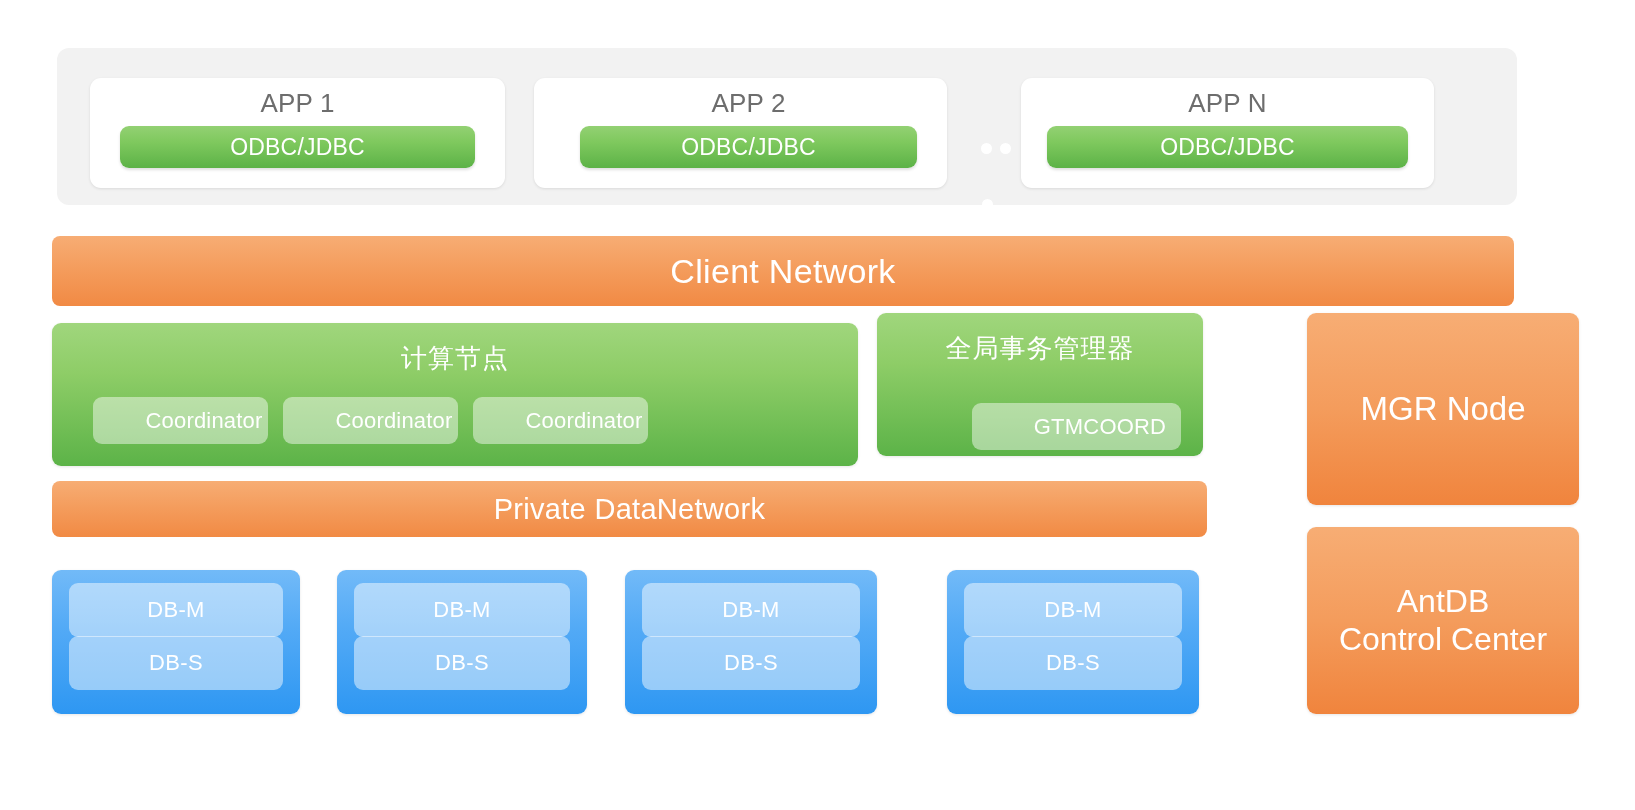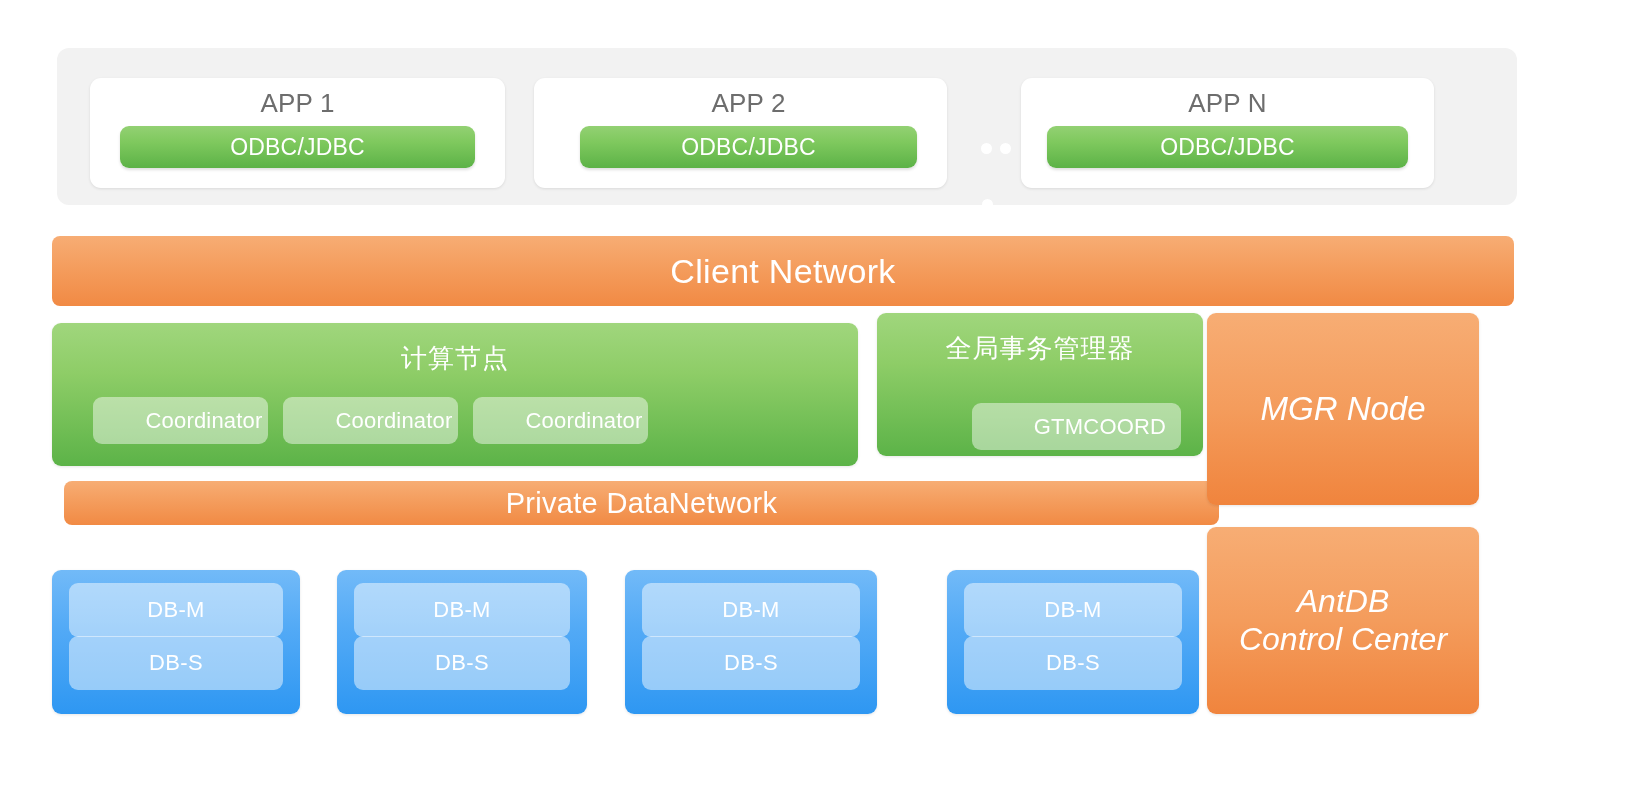--- a/index.html
+++ b/index.html
@@ -83,22 +83,22 @@
     align-items: center;
     justify-content: center;
     letter-spacing: 0.3px;
   }
   #client-network {
     left: 52px; top: 236px;
     width: 1462px; height: 70px;
     font-size: 34px;
   }
   #private-datanetwork {
-    left: 64px; top: 481px;
-    width: 1155px; height: 44px;
+    left: 52px; top: 481px;
+    width: 1155px; height: 56px;
     font-size: 29px;
   }
 
   
   .green-block {
     position: absolute;
     border-radius: 9px;
     background: linear-gradient(to bottom, #a0d67d 0%, #8ecd67 35%, #5cb348 100%);
     box-shadow: 0 1px 3px rgba(0,0,0,0.10);
   }
@@ -127,32 +127,31 @@
     padding-left: 47px;
   }
   #coord-1 { left: 41px;  top: 74px; width: 175px; }
   #coord-2 { left: 231px; top: 74px; width: 175px; }
   #coord-3 { left: 421px; top: 74px; width: 175px; }
   #gtmcoord { left: 59px; top: 90px; width: 209px; margin-left: 36px; }
 
   
   .side-panel {
     position: absolute;
-    left: 1207px;
+    left: 1307px;
     width: 272px;
     border-radius: 9px;
     background: linear-gradient(to bottom, #f7ad74 0%, #f49c5c 50%, #f0843d 100%);
     box-shadow: 0 1px 3px rgba(0,0,0,0.10);
     color: #ffffff;
     display: flex;
     align-items: center;
     justify-content: center;
     text-align: center;
     line-height: 1.18;
-    font-style: italic;
   }
   #mgr-node          { top: 313px; height: 192px; font-size: 33px; }
   #antdb-control     { top: 527px; height: 187px; font-size: 32px; }
 
   
   .db-group {
     position: absolute;
     top: 570px;
     height: 144px;
     border-radius: 9px;

